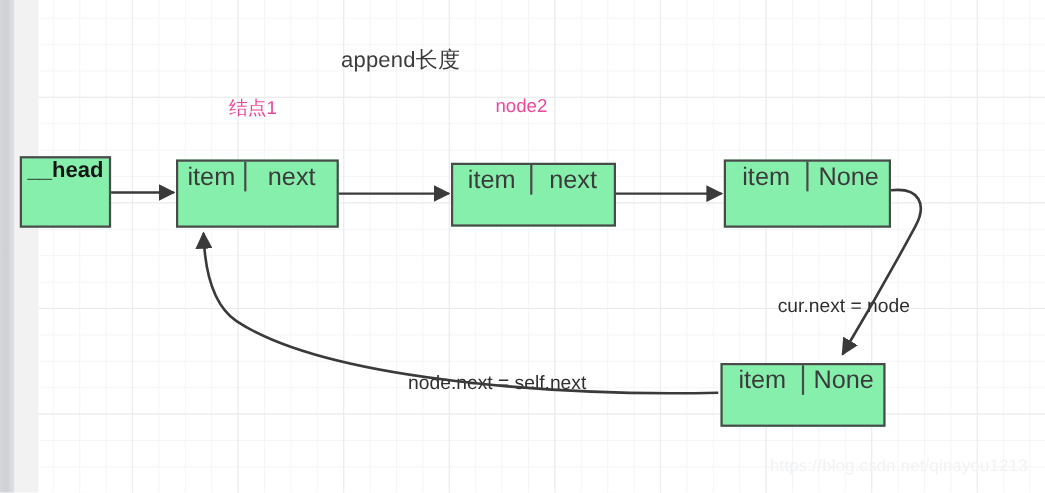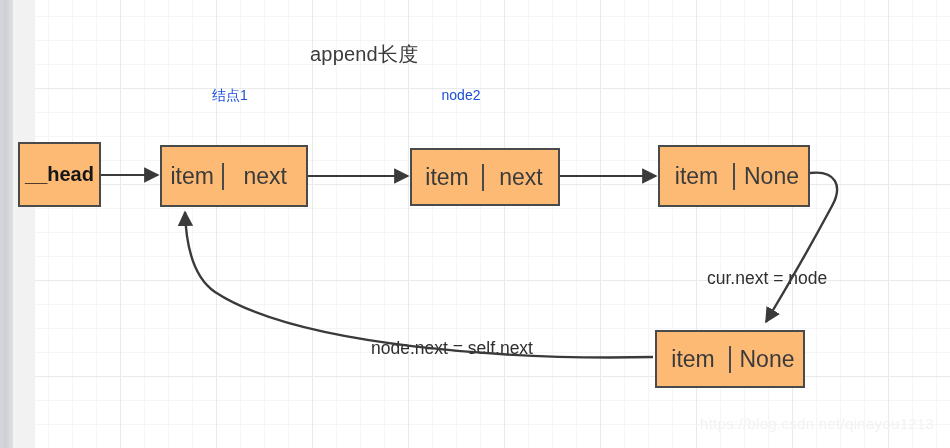--- a/index.html
+++ b/index.html
@@ -50,40 +50,40 @@
   
   .title {
     position: absolute;
     font-size: 20px;
     color: #3b3b3b;
     white-space: nowrap;
     letter-spacing: 0.2px;
   }
   .node-label {
     position: absolute;
-    font-size: 14px;
-    color: #1d4ed8;
+    font-size: 17px;
+    color: #ec4899;
     white-space: nowrap;
     text-align: center;
   }
   .annot {
     position: absolute;
     font-size: 17.5px;
     color: #2f2f2f;
     white-space: nowrap;
   }
 
   
   .box {
     position: absolute;
     box-sizing: border-box;
-    background: #fdba74;
+    background: #86efac;
     border: 2.2px solid #4a4a4a;
     display: flex;
-    align-items: center;
+    align-items: flex-start;
   }
   .cell {
     display: flex;
     align-items: center;
     justify-content: center;
     font-size: 23px;
     color: #3b3b3b;
     box-sizing: border-box;
   }
   .cell.divider { border-left: 2.2px solid #4a4a4a; }
@@ -117,21 +117,21 @@
 
 <div id="canvas">
 
   <div id="grid-area"></div>
   <div id="left-gutter"></div>
   <div id="left-scrollbar"></div>
 
   <div class="title" style="left:310px; top:41px;">append长度</div>
 
   <div class="node-label" style="left:180px; top:87px; width:100px;">结点1</div>
-  <div class="node-label" style="left:411px; top:87px; width:100px;">node2</div>
+  <div class="node-label" style="left:424px; top:87px; width:100px;">node2</div>
 
   <div class="box" style="left:18px; top:142px; width:83px; height:65px;">
     <div class="cell bold" style="width:100%;">__head</div>
   </div>
 
   <div class="box" style="left:160px; top:145px; width:148px; height:62px;">
     <div class="cell" style="width:62px;">item</div>
     <div class="cell divider" style="width:86px;">next</div>
   </div>
 

